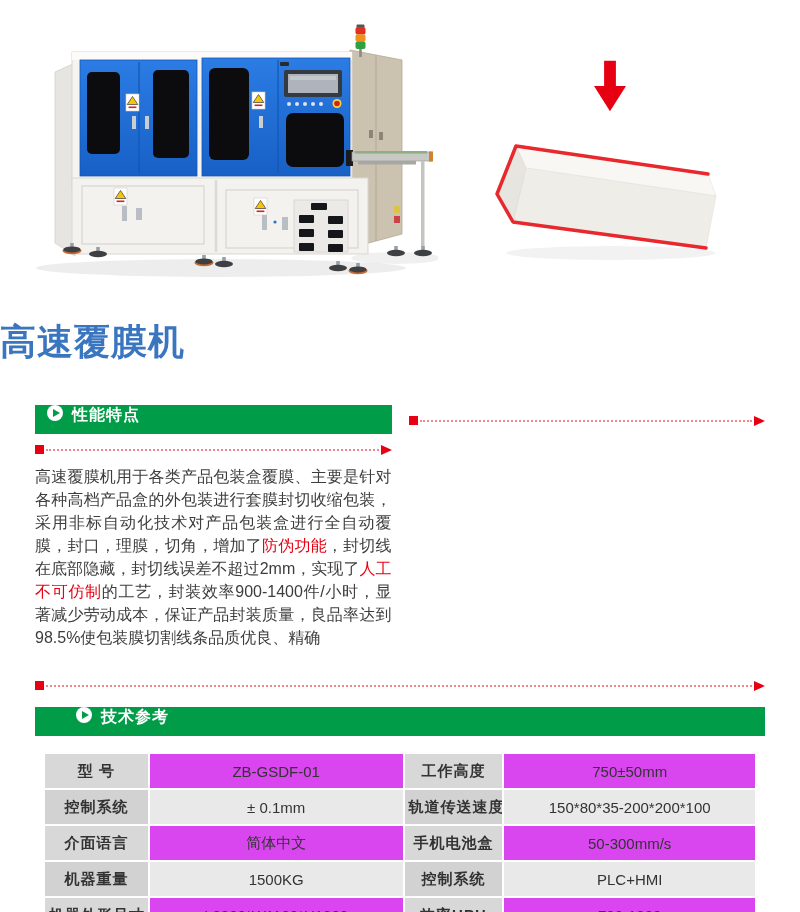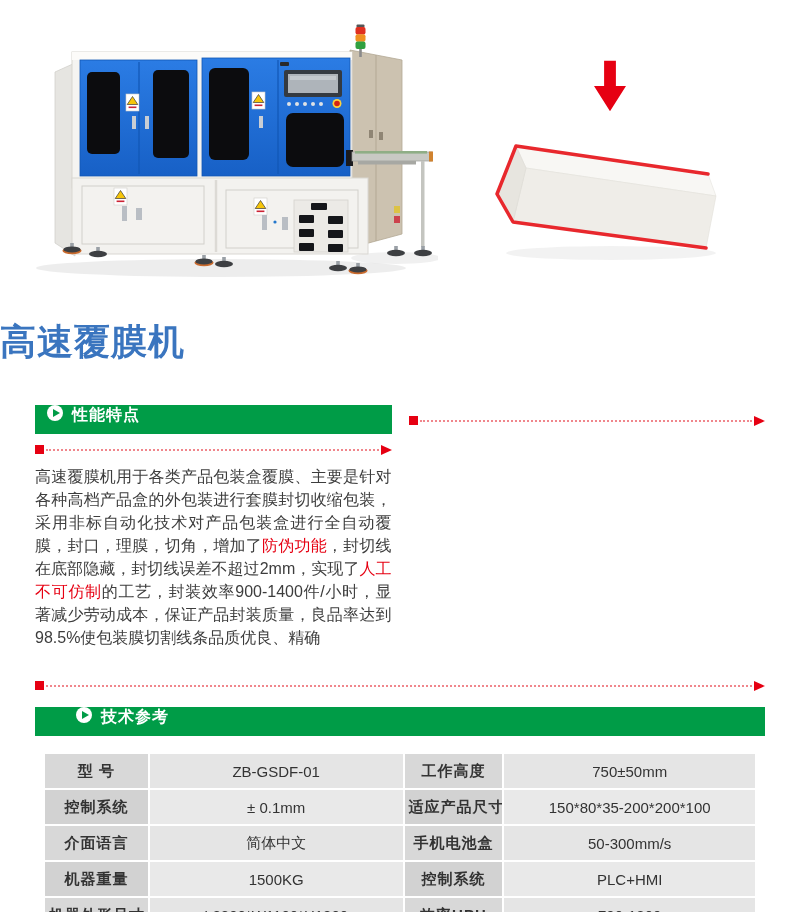--- a/index.html
+++ b/index.html
@@ -51,21 +51,21 @@
   .tech-bar{margin-top:16px;padding-left:41px;}
   
   .spec-table{
     margin:16px 0 0 8px;width:714px;border-collapse:separate;border-spacing:2px;table-layout:fixed;
   }
   .spec-table td{
     height:34px;text-align:center;vertical-align:middle;font-size:15px;color:#333;
     overflow:hidden;white-space:nowrap;padding:0 4px;margin-top:32px;
   }
   .spec-table td.lbl{background:#d8d8d8;font-weight:bold;letter-spacing:1px;}
-  .spec-table td.val{background:#e5e5e5;}
+  .spec-table td.val{background:#d946ef;}
   .spec-table tr:nth-child(even) td.lbl{background:#d2d2d2;}
   .spec-table tr:nth-child(even) td.val{background:#e9e9e9;}
 </style>
 </head>
 <body>
 
 <div class="hero">
 
   <div class="machine-wrap">
     <svg width="432" height="280" viewBox="0 0 432 280">
@@ -262,21 +262,21 @@
     <tbody>
         <tr>
           <td class="lbl">型 号</td>
           <td class="val">ZB-GSDF-01</td>
           <td class="lbl">工作高度</td>
           <td class="val">750±50mm</td>
         </tr>
         <tr>
           <td class="lbl">控制系统</td>
           <td class="val">± 0.1mm</td>
-          <td class="lbl">适应产品尺寸</td>
+          <td class="lbl">轨道传送速度</td>
           <td class="val">150*80*35-200*200*100</td>
         </tr>
         <tr>
           <td class="lbl">介面语言</td>
           <td class="val">简体中文</td>
           <td class="lbl">手机电池盒</td>
           <td class="val">50-300mm/s</td>
         </tr>
         <tr>
           <td class="lbl">机器重量</td>

